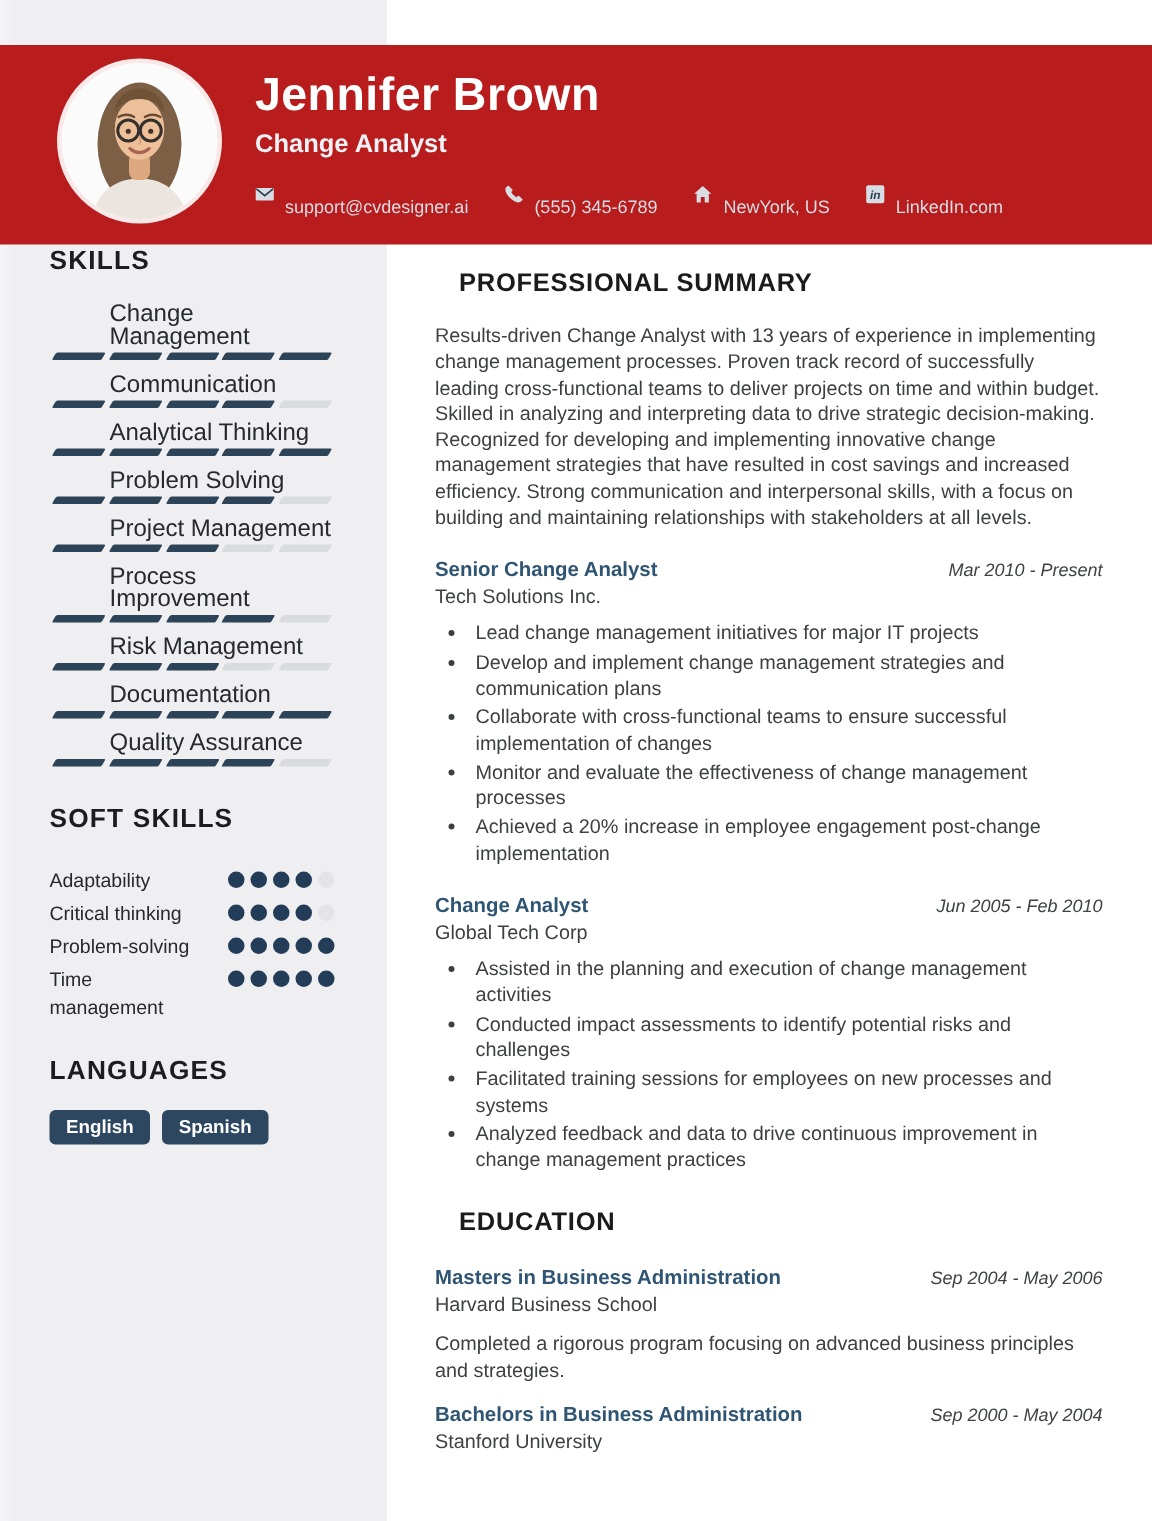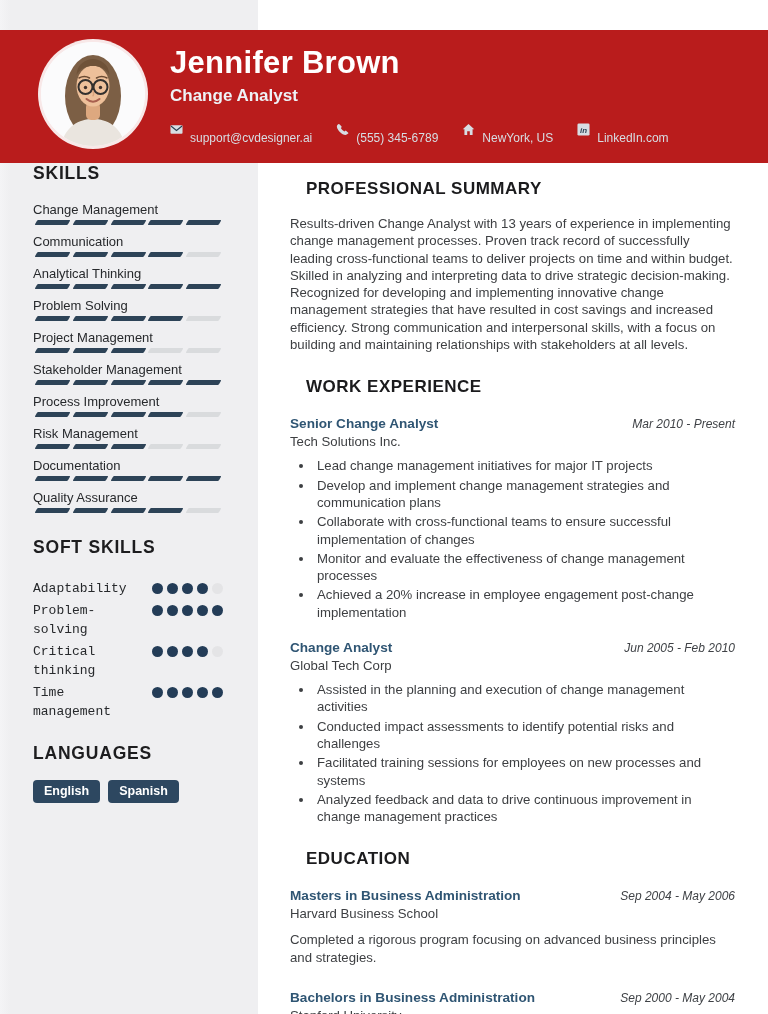--- a/index.html
+++ b/index.html
@@ -32,27 +32,27 @@
   .contact-item{display:flex;gap:7px;align-items:center;white-space:nowrap;}
   .cicon{display:inline-flex;width:13px;height:30px;flex:none;font-style:italic;}
   
   .sidebar{position:absolute;left:33px;top:163px;width:190px;}
   .side-h{
     font-size:17.5px;font-weight:bold;color:#1d1d1f;letter-spacing:.8px;
     margin:0;line-height:20px;
   }
   .skills-list{margin-top:19px;}
   .skill{margin-bottom:9px;}
-  .skill-label{font-size:13px;color:#27292c;line-height:15px;}
+  .skill-label{font-size:16px;color:#27292c;line-height:15px;margin-left:40px;}
   .bar{display:flex;gap:5px;height:5px;margin-top:3px;padding:0 3px;}
   .bar .seg{flex:1;background:#d9dbdd;transform:skewX(-30deg);border-radius:1px;}
   .bar .seg.filled{background:#2d4357;}
   .soft-h{margin-top:24px;}
   .soft-list{margin-top:22px;}
-  .soft-row{display:flex;align-items:flex-start;margin-bottom:3px;min-height:19px;font-family:Liberation Mono, monospace;}
+  .soft-row{display:flex;align-items:flex-start;margin-bottom:3px;min-height:19px;}
   .soft-label{font-size:13px;color:#27292c;line-height:19px;width:104px;}
   .dots{display:flex;gap:4px;margin-left:auto;padding-top:4px;}
   .dots .seg{width:11px;height:11px;border-radius:50%;background:#e4e4e6;}
   .dots .seg.filled{background:#233c57;}
   .lang-h{margin-top:22px;}
   .pills{display:flex;gap:8px;margin-top:17px;text-align:center;}
   .pill{
     background:#2d4760;color:#ffffff;font-size:12.5px;font-weight:bold;
     padding:4px 11px;border-radius:4px;line-height:15px;
   }
@@ -60,21 +60,21 @@
   .main{position:absolute;left:290px;top:163px;width:445px;}
   .main-h{
     font-size:17px;font-weight:bold;color:#1b1b1d;letter-spacing:.5px;
     margin:16px;line-height:20px;
   }
   .main-h.pad{margin-top:24px;}
   .summary{
     font-size:13.2px;color:#3d3f42;line-height:17.3px;margin:16px 0 0 0;
   }
   .entry{margin-top:18px;}
-  .entry.tight{margin-top:23px;}
+  .entry.tight{margin-top:12px;}
   .entry-row{display:flex;justify-content:space-between;align-items:baseline;}
   .entry-title{font-size:13.6px;font-weight:bold;color:#2f5573;line-height:17px;}
   .entry-date{font-size:12px;font-style:italic;color:#3f4246;white-space:nowrap;margin-left:12px;}
   .entry-sub{font-size:13.2px;color:#3d3f42;line-height:17px;margin-top:1px;}
   .entry-desc{font-size:13.2px;color:#3d3f42;line-height:17.3px;margin:9px 0 0 0;}
   ul.bullets{
     margin:7px 0 0 0;padding:0 0 0 24px;
   }
   ul.bullets li{
     font-size:13.2px;color:#3d3f42;line-height:17.3px;margin-bottom:2px;padding-left:3px;
@@ -194,30 +194,20 @@
       <div class="skill-label">Project Management</div>
       <div class="bar">
           <span class="seg filled"></span>
           <span class="seg filled"></span>
           <span class="seg filled"></span>
           <span class="seg"></span>
           <span class="seg"></span>
         </div>
     </div>
     <div class="skill">
-      <div class="skill-label">Stakeholder Management</div>
-      <div class="bar">
-          <span class="seg filled"></span>
-          <span class="seg filled"></span>
-          <span class="seg filled"></span>
-          <span class="seg filled"></span>
-          <span class="seg filled"></span>
-        </div>
-    </div>
-    <div class="skill">
       <div class="skill-label">Process Improvement</div>
       <div class="bar">
           <span class="seg filled"></span>
           <span class="seg filled"></span>
           <span class="seg filled"></span>
           <span class="seg filled"></span>
           <span class="seg"></span>
         </div>
     </div>
     <div class="skill">
@@ -258,37 +248,37 @@
       <div class="soft-label">Adaptability</div>
       <div class="dots">
           <span class="seg filled"></span>
           <span class="seg filled"></span>
           <span class="seg filled"></span>
           <span class="seg filled"></span>
           <span class="seg"></span>
         </div>
     </div>
     <div class="soft-row">
+      <div class="soft-label">Critical thinking</div>
+      <div class="dots">
+          <span class="seg filled"></span>
+          <span class="seg filled"></span>
+          <span class="seg filled"></span>
+          <span class="seg filled"></span>
+          <span class="seg"></span>
+        </div>
+    </div>
+    <div class="soft-row">
       <div class="soft-label">Problem-solving</div>
       <div class="dots">
           <span class="seg filled"></span>
           <span class="seg filled"></span>
           <span class="seg filled"></span>
           <span class="seg filled"></span>
           <span class="seg filled"></span>
-        </div>
-    </div>
-    <div class="soft-row">
-      <div class="soft-label">Critical thinking</div>
-      <div class="dots">
-          <span class="seg filled"></span>
-          <span class="seg filled"></span>
-          <span class="seg filled"></span>
-          <span class="seg filled"></span>
-          <span class="seg"></span>
         </div>
     </div>
     <div class="soft-row">
       <div class="soft-label">Time management</div>
       <div class="dots">
           <span class="seg filled"></span>
           <span class="seg filled"></span>
           <span class="seg filled"></span>
           <span class="seg filled"></span>
           <span class="seg filled"></span>
@@ -300,21 +290,20 @@
   <div class="pills">
     <span class="pill">English</span>
     <span class="pill">Spanish</span>
   </div>
 </div>
 
 <div class="main">
   <h2 class="main-h">PROFESSIONAL SUMMARY</h2>
   <p class="summary">Results-driven Change Analyst with 13 years of experience in implementing change management processes. Proven track record of successfully leading cross-functional teams to deliver projects on time and within budget. Skilled in analyzing and interpreting data to drive strategic decision-making. Recognized for developing and implementing innovative change management strategies that have resulted in cost savings and increased efficiency. Strong communication and interpersonal skills, with a focus on building and maintaining relationships with stakeholders at all levels.</p>
 
-  <h2 class="main-h pad">WORK EXPERIENCE</h2>
 
   <div class="entry">
     <div class="entry-row">
       <span class="entry-title">Senior Change Analyst</span>
       <span class="entry-date">Mar 2010 - Present</span>
     </div>
     <div class="entry-sub">Tech Solutions Inc.</div>
     <ul class="bullets">
       <li>Lead change management initiatives for major IT projects</li>
       <li>Develop and implement change management strategies and communication plans</li>

